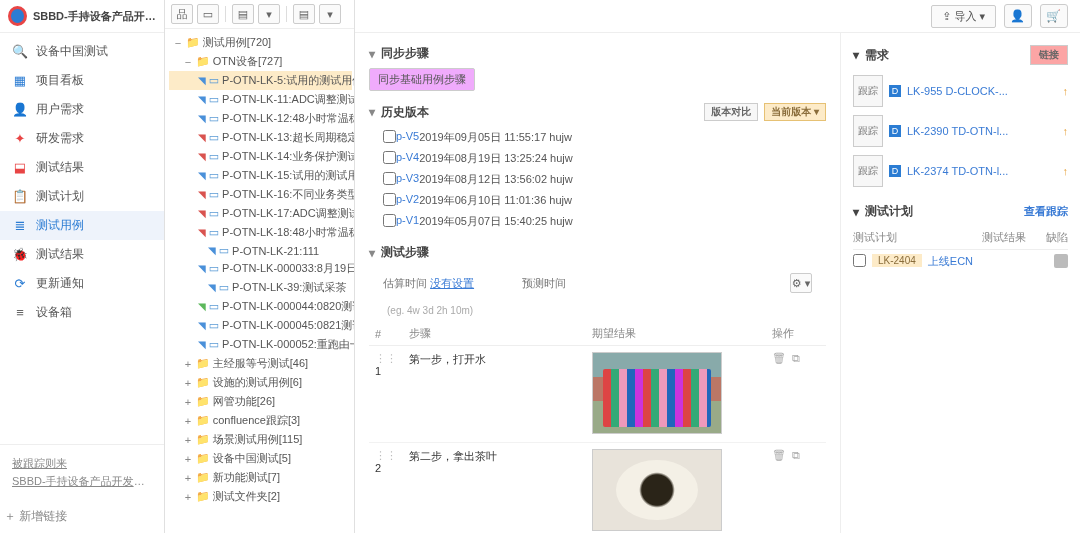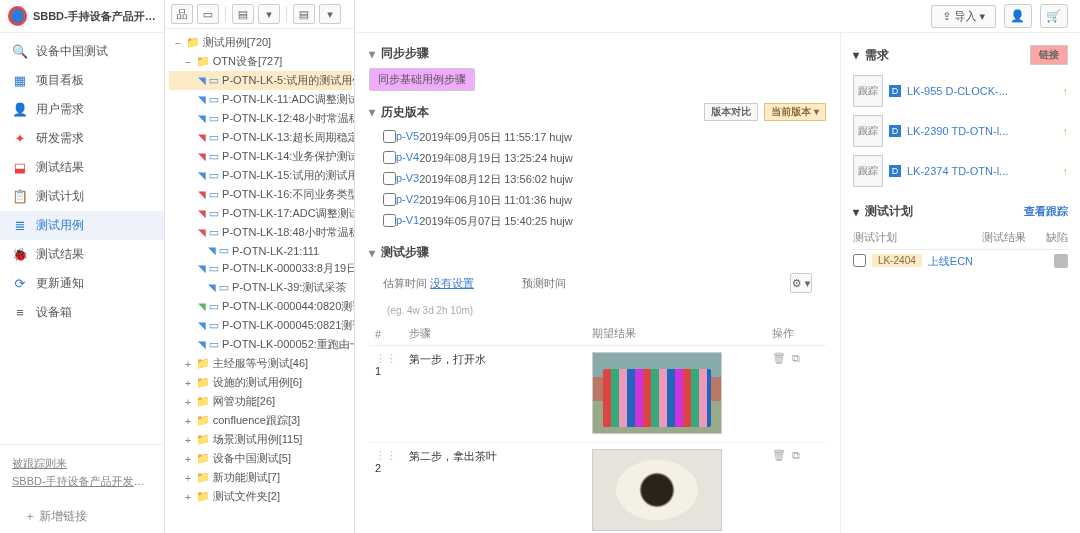--- a/index.html
+++ b/index.html
@@ -8,21 +8,21 @@
 .sidebar { width: 165px; border-right: 1px solid #e0e0e0; background: #fff; display: flex; flex-direction: column; }
 .brand { display: flex; align-items: center; padding: 6px 8px; gap: 6px; border-bottom: 1px solid #eee; }
 .brand-logo { width: 20px; height: 20px; background: #2b7cd3; border-radius: 50%; border: 3px solid #e84545; position: relative; }
 .brand-text { font-size: 11px; color: #444; font-weight: 600; white-space: nowrap; overflow: hidden; text-overflow: ellipsis; }
 .nav { padding: 4px 0; flex: 1; }
 .nav-item { display: flex; align-items: center; gap: 8px; padding: 6px 12px; cursor: pointer; color: #555; }
 .nav-item.active { background: #eef3fb; color: #2b7cd3; }
 .nav-icon { width: 16px; height: 16px; display: inline-flex; align-items: center; justify-content: center; font-size: 13px; }
 .sidebar-footer { padding: 8px 12px; font-size: 11px; color: #888; border-top: 1px solid #eee; text-decoration: underline; }
 .sidebar-footer div { margin: 3px 0; white-space: nowrap; overflow: hidden; text-overflow: ellipsis; }
-.add-link { color: #888; cursor: pointer; padding: 8px 24px; }
+.add-link { color: #888; cursor: pointer; padding: 8px 4px; }
 
 .tree-panel { width: 190px; border-right: 1px solid #e0e0e0; background: #fff; display: flex; flex-direction: column; overflow: hidden; }
 .tree-toolbar { display: flex; gap: 4px; padding: 4px 6px; border-bottom: 1px solid #eee; }
 .tb-btn { width: 22px; height: 20px; border: 1px solid #ccc; background: #fafafa; border-radius: 2px; display: inline-flex; align-items: center; justify-content: center; font-size: 11px; color: #666; cursor: pointer; }
 .tb-sep { width: 1px; background: #ddd; margin: 2px 2px; }
 .tree-body { flex: 1; overflow-y: auto; padding: 4px 2px 8px 4px; }
 .tree-node { display: flex; align-items: center; gap: 3px; padding: 2px 0; white-space: nowrap; font-size: 11px; color: #555; cursor: pointer; }
 .tree-node .exp { width: 10px; text-align: center; color: #888; }
 .tree-node .folder { color: #f2c14e; }
 .tree-node .flag { font-size: 10px; }

